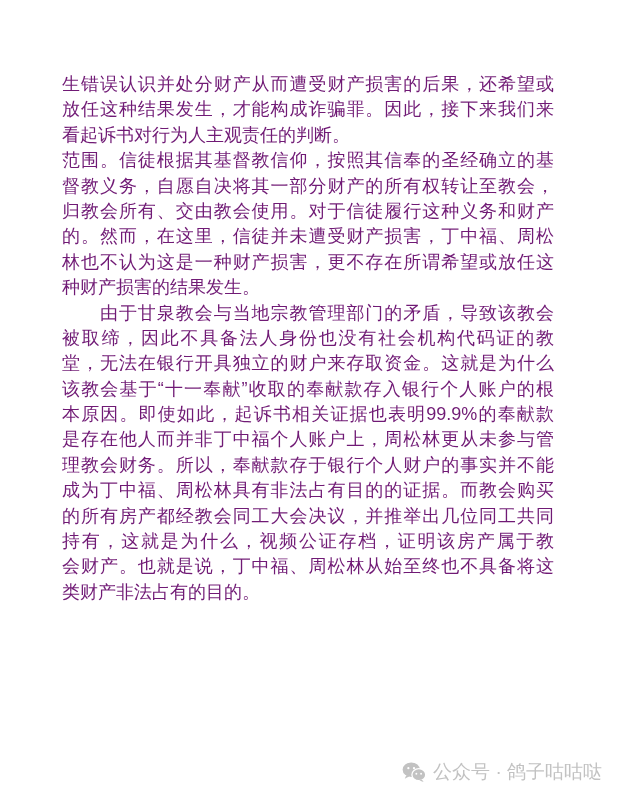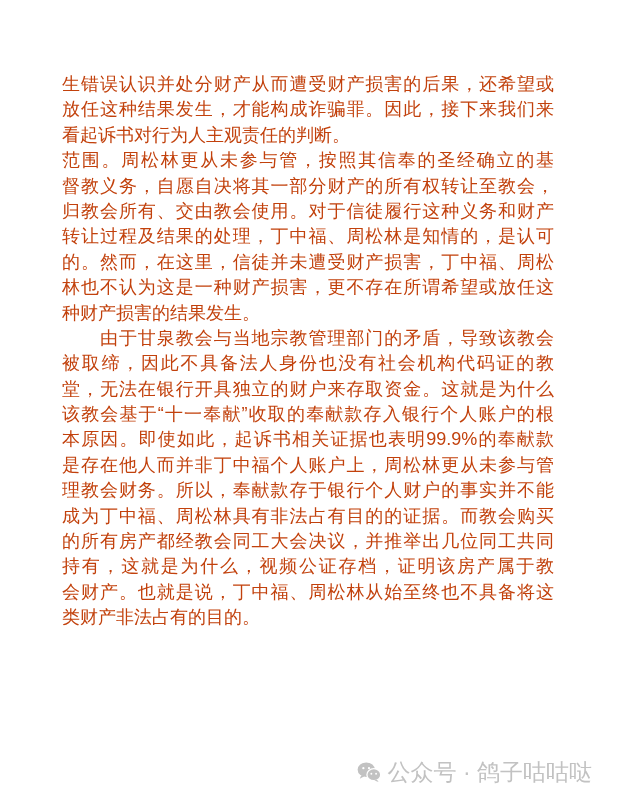--- a/index.html
+++ b/index.html
@@ -15,62 +15,61 @@
     width: 617px;
     height: 800px;
     background: #ffffff;
     overflow: hidden;
   }
   .textblock {
     position: absolute;
     left: 62px;
     top: 72px;
     width: 492px;
-    color: #c2410c;
+    color: #701a75;
     font-size: 18px;
     letter-spacing: 0;
   }
   .line {
     height: 25.4px;
     line-height: 25.4px;
     text-align: justify;
     text-align-last: justify;
     overflow: hidden;
   }
   .line.para-end {
     text-align: right;
     text-align-last: left;
   }
   .footer {
     position: absolute;
-    right: 25px;
+    right: 15px;
     top: 759px;
     height: 26px;
     display: flex;
     align-items: center;
     gap: 7px;
     color: #c2c2c2;
-    font-size: 23px;
+    font-size: 19px;
     white-space: nowrap;
   }
   .footer svg { display: block; }
 </style>
 </head>
 <body>
 
 <div class="page">
 
   <div class="textblock">
       <div class="line">生错误认识并处分财产从而遭受财产损害的后果，还希望或</div>
       <div class="line">放任这种结果发生，才能构成诈骗罪。因此，接下来我们来</div>
       <div class="line para-end">看起诉书对行为人主观责任的判断。</div>
-      <div class="line">范围。周松林更从未参与管，按照其信奉的圣经确立的基</div>
+      <div class="line">范围。信徒根据其基督教信仰，按照其信奉的圣经确立的基</div>
       <div class="line">督教义务，自愿自决将其一部分财产的所有权转让至教会，</div>
       <div class="line">归教会所有、交由教会使用。对于信徒履行这种义务和财产</div>
-      <div class="line">转让过程及结果的处理，丁中福、周松林是知情的，是认可</div>
       <div class="line">的。然而，在这里，信徒并未遭受财产损害，丁中福、周松</div>
       <div class="line">林也不认为这是一种财产损害，更不存在所谓希望或放任这</div>
       <div class="line para-end">种财产损害的结果发生。</div>
       <div class="line">　　由于甘泉教会与当地宗教管理部门的矛盾，导致该教会</div>
       <div class="line">被取缔，因此不具备法人身份也没有社会机构代码证的教</div>
       <div class="line">堂，无法在银行开具独立的财户来存取资金。这就是为什么</div>
       <div class="line">该教会基于“十一奉献”收取的奉献款存入银行个人账户的根</div>
       <div class="line">本原因。即使如此，起诉书相关证据也表明99.9%的奉献款</div>
       <div class="line">是存在他人而并非丁中福个人账户上，周松林更从未参与管</div>
       <div class="line">理教会财务。所以，奉献款存于银行个人财户的事实并不能</div>

